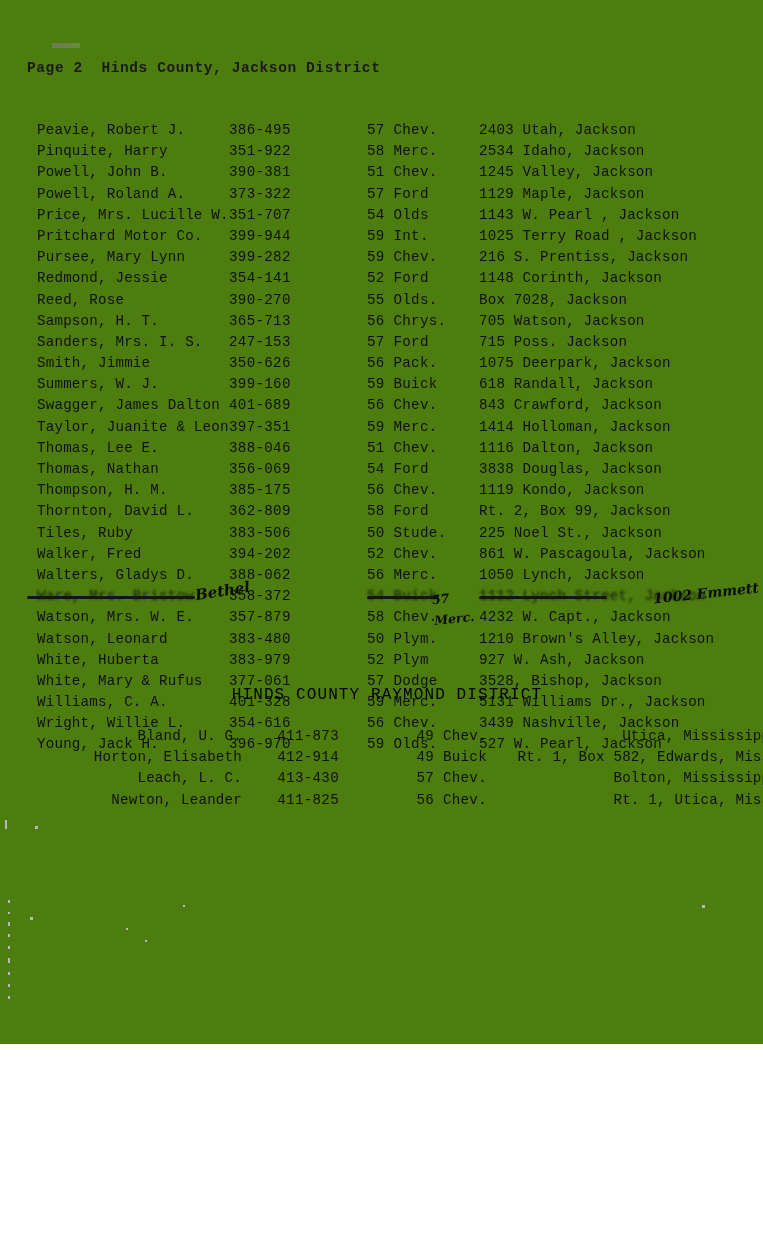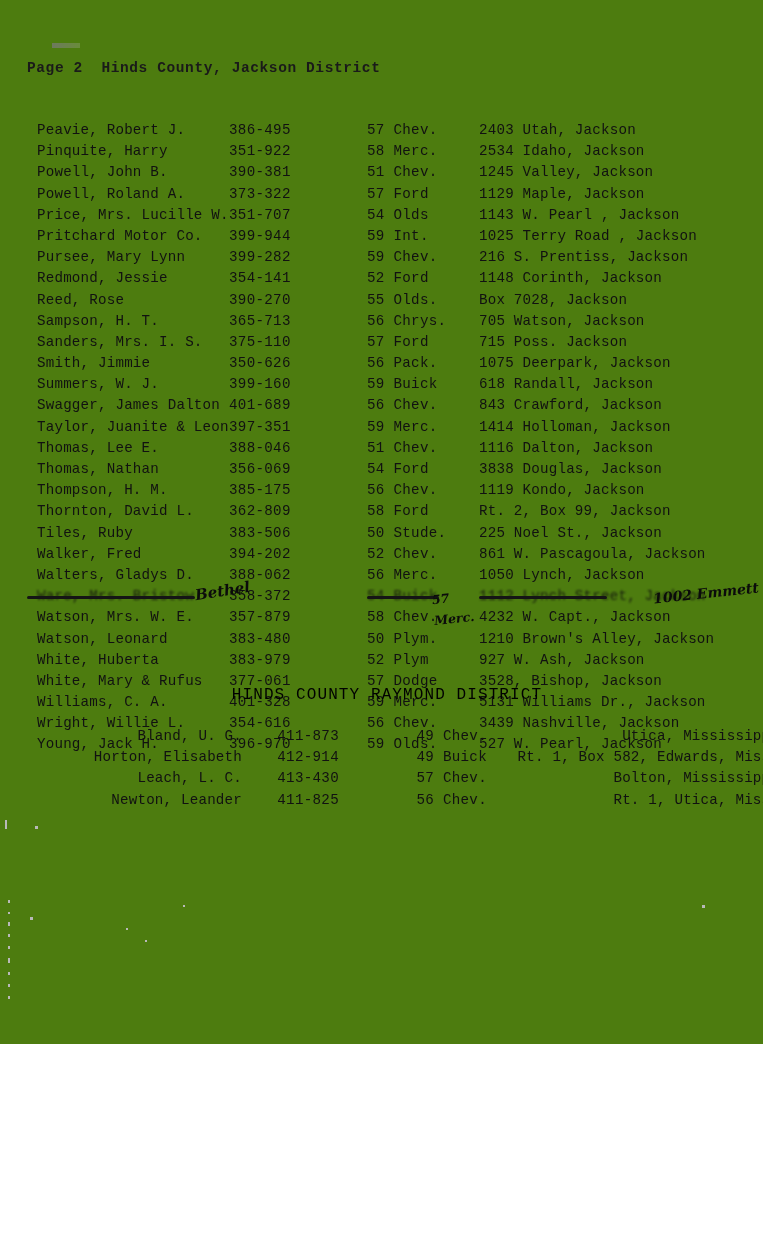--- a/index.html
+++ b/index.html
@@ -261,21 +261,21 @@
       <div class="row"><span class="c-name">Peavie, Robert J.</span><span class="c-phone">386-495</span><span class="c-car">57 Chev.</span><span class="c-addr">2403 Utah, Jackson</span></div>
       <div class="row"><span class="c-name">Pinquite, Harry</span><span class="c-phone">351-922</span><span class="c-car">58 Merc.</span><span class="c-addr">2534 Idaho, Jackson</span></div>
       <div class="row"><span class="c-name">Powell, John B.</span><span class="c-phone">390-381</span><span class="c-car">51 Chev.</span><span class="c-addr">1245 Valley, Jackson</span></div>
       <div class="row"><span class="c-name">Powell, Roland A.</span><span class="c-phone">373-322</span><span class="c-car">57 Ford</span><span class="c-addr">1129 Maple, Jackson</span></div>
       <div class="row"><span class="c-name">Price, Mrs. Lucille W.</span><span class="c-phone">351-707</span><span class="c-car">54 Olds</span><span class="c-addr">1143 W. Pearl , Jackson</span></div>
       <div class="row"><span class="c-name">Pritchard Motor Co.</span><span class="c-phone">399-944</span><span class="c-car">59 Int.</span><span class="c-addr">1025 Terry Road , Jackson</span></div>
       <div class="row"><span class="c-name">Pursee, Mary Lynn</span><span class="c-phone">399-282</span><span class="c-car">59 Chev.</span><span class="c-addr">216 S. Prentiss, Jackson</span></div>
       <div class="row"><span class="c-name">Redmond, Jessie</span><span class="c-phone">354-141</span><span class="c-car">52 Ford</span><span class="c-addr">1148 Corinth, Jackson</span></div>
       <div class="row"><span class="c-name">Reed, Rose</span><span class="c-phone">390-270</span><span class="c-car">55 Olds.</span><span class="c-addr">Box 7028, Jackson</span></div>
       <div class="row"><span class="c-name">Sampson, H. T.</span><span class="c-phone">365-713</span><span class="c-car">56 Chrys.</span><span class="c-addr">705 Watson, Jackson</span></div>
-      <div class="row"><span class="c-name">Sanders, Mrs. I. S.</span><span class="c-phone">375-110</span><span class="c-car">57 Ford</span><span class="c-addr">715 Poss. Jackson</span></div>
+      <div class="row"><span class="c-name">Sanders, Mrs. I. S.</span><span class="c-phone">247-153</span><span class="c-car">57 Ford</span><span class="c-addr">715 Poss. Jackson</span></div>
       <div class="row"><span class="c-name">Smith, Jimmie</span><span class="c-phone">350-626</span><span class="c-car">56 Pack.</span><span class="c-addr">1075 Deerpark, Jackson</span></div>
       <div class="row"><span class="c-name">Summers, W. J.</span><span class="c-phone">399-160</span><span class="c-car">59 Buick</span><span class="c-addr">618 Randall, Jackson</span></div>
       <div class="row"><span class="c-name">Swagger, James Dalton</span><span class="c-phone">401-689</span><span class="c-car">56 Chev.</span><span class="c-addr">843 Crawford, Jackson</span></div>
       <div class="row"><span class="c-name">Taylor, Juanite &amp; Leon</span><span class="c-phone">397-351</span><span class="c-car">59 Merc.</span><span class="c-addr">1414 Holloman, Jackson</span></div>
       <div class="row"><span class="c-name">Thomas, Lee E.</span><span class="c-phone">388-046</span><span class="c-car">51 Chev.</span><span class="c-addr">1116 Dalton, Jackson</span></div>
       <div class="row"><span class="c-name">Thomas, Nathan</span><span class="c-phone">356-069</span><span class="c-car">54 Ford</span><span class="c-addr">3838 Douglas, Jackson</span></div>
       <div class="row"><span class="c-name">Thompson, H. M.</span><span class="c-phone">385-175</span><span class="c-car">56 Chev.</span><span class="c-addr">1119 Kondo, Jackson</span></div>
       <div class="row"><span class="c-name">Thornton, David L.</span><span class="c-phone">362-809</span><span class="c-car">58 Ford</span><span class="c-addr">Rt. 2, Box 99, Jackson</span></div>
       <div class="row"><span class="c-name">Tiles, Ruby</span><span class="c-phone">383-506</span><span class="c-car">50 Stude.</span><span class="c-addr">225 Noel St., Jackson</span></div>
       <div class="row"><span class="c-name">Walker, Fred</span><span class="c-phone">394-202</span><span class="c-car">52 Chev.</span><span class="c-addr">861 W. Pascagoula, Jackson</span></div>

